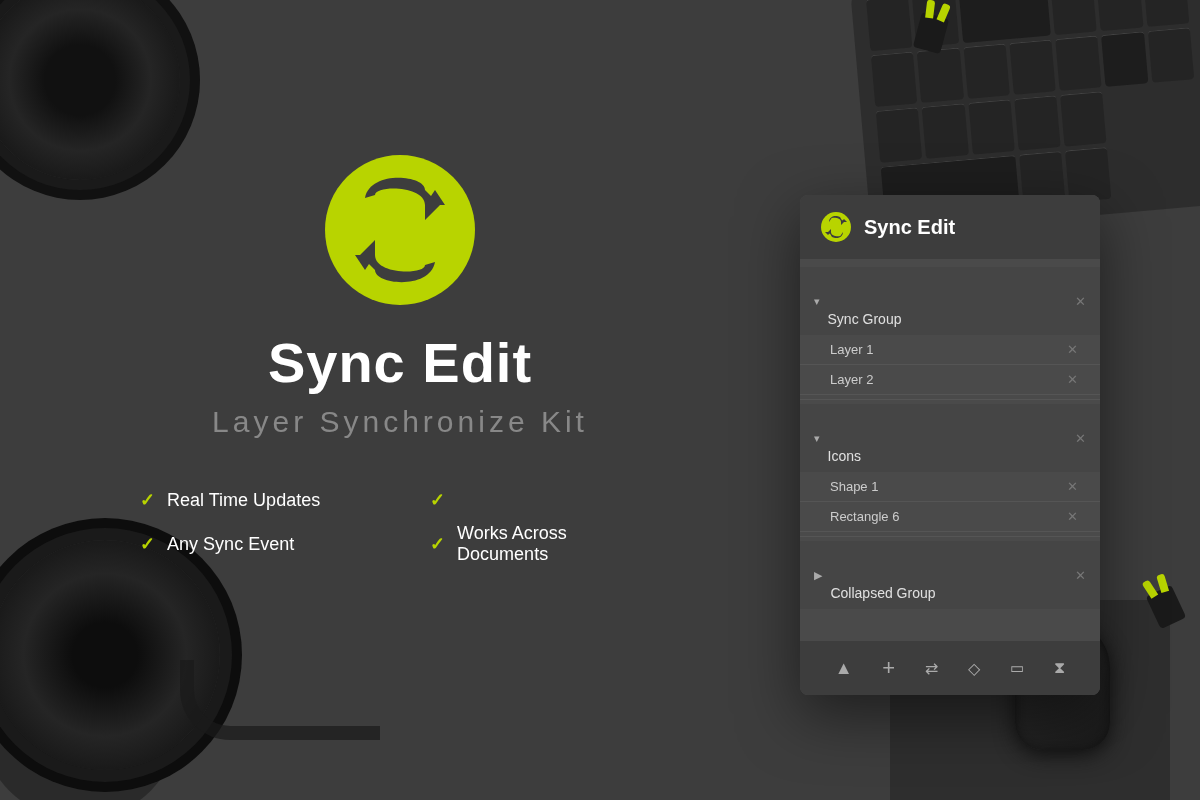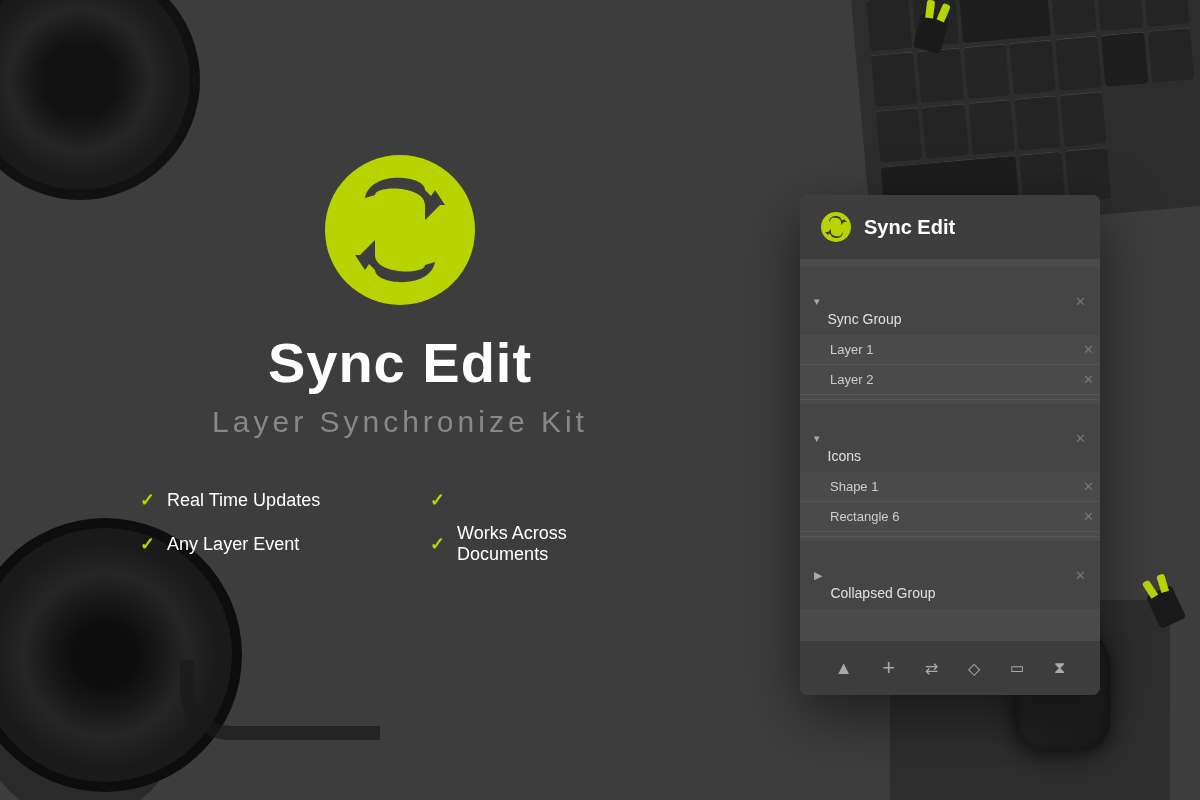--- a/index.html
+++ b/index.html
@@ -190,21 +190,21 @@
       color: #777;
       font-size: 13px;
       cursor: pointer;
     }
 
     
     .layer-row {
       display: flex;
       align-items: center;
       justify-content: space-between;
-      padding: 7px 6px 7px 30px;
+      padding: 7px 22px 7px 30px;
       background: #4a4a4a;
       border-bottom: 1px solid #555;
     }
     .layer-label {
       color: #cccccc;
       font-size: 13px;
     }
 
     
     .separator {
@@ -316,21 +316,21 @@
   <div class="features">
     <div class="feature-item">
       <span class="check-icon">✓</span>
       <span class="feature-text">Real Time Updates</span>
     </div>
     <div class="feature-item">
       <span class="check-icon">✓</span>
     </div>
     <div class="feature-item">
       <span class="check-icon">✓</span>
-      <span class="feature-text">Any Layer Event</span>
+      <span class="feature-text">Any Sync Event</span>
     </div>
     <div class="feature-item">
       <span class="check-icon">✓</span>
       <span class="feature-text">Works Across Documents</span>
     </div>
   </div>
 </div>
 
 <div class="panel">
 

